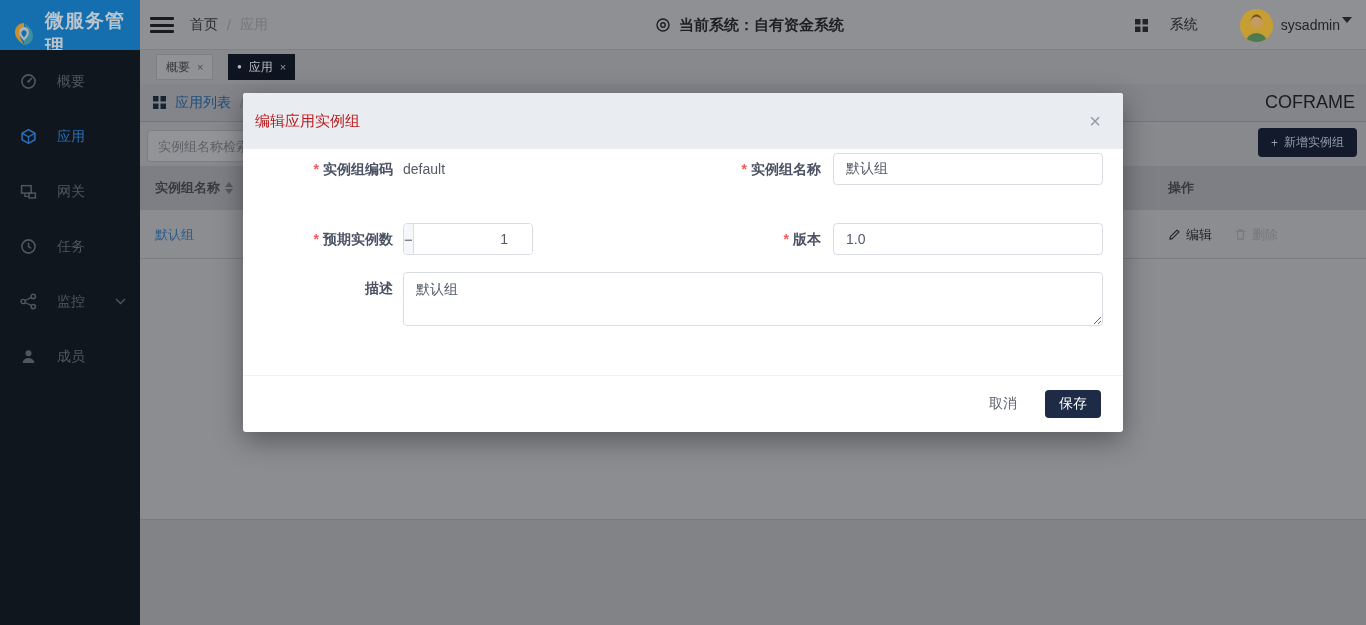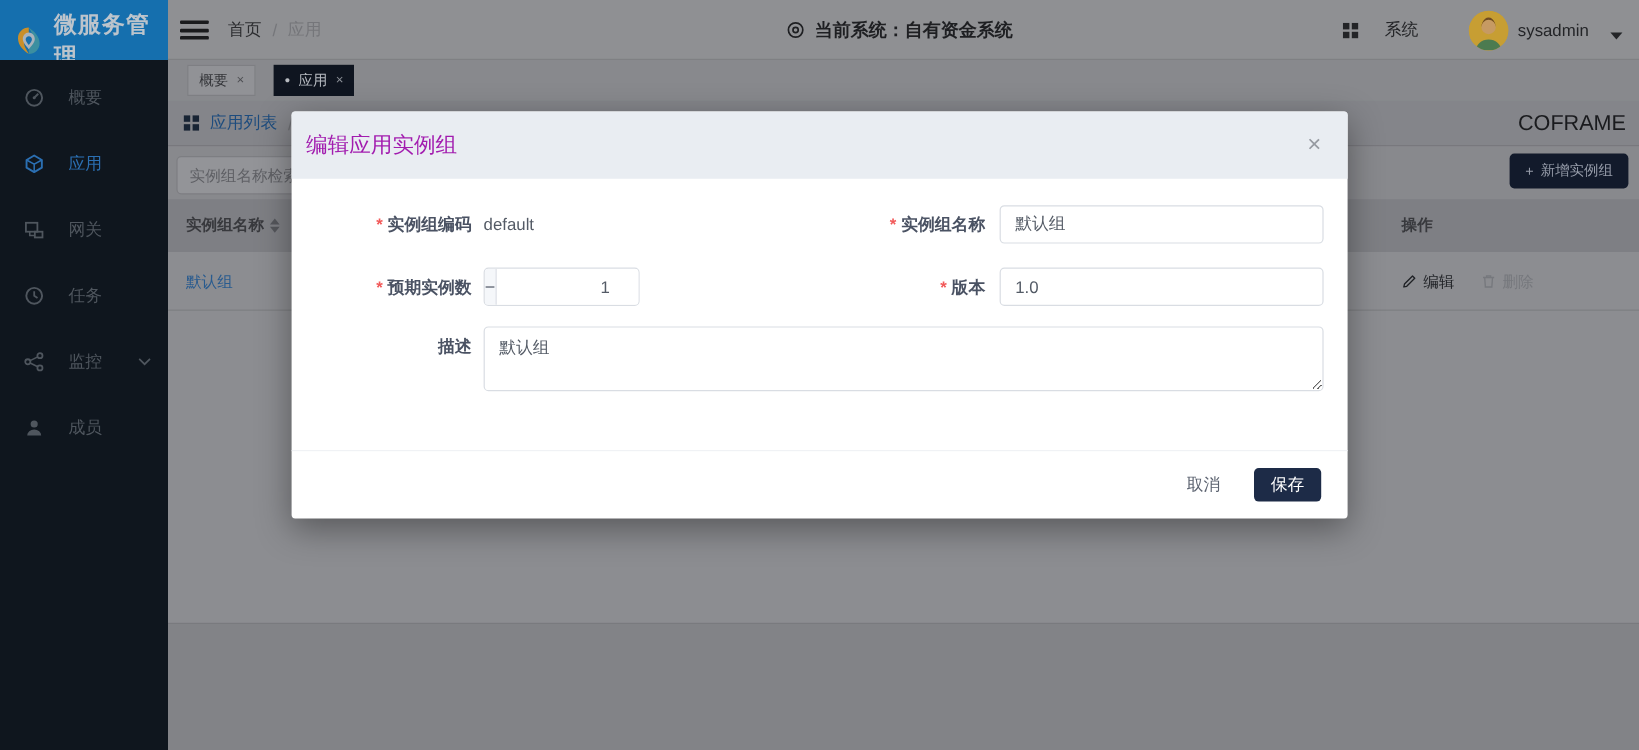--- a/index.html
+++ b/index.html
@@ -12,21 +12,21 @@
   .logo-title { color:#bcc4cc; font-size:19px; font-weight:bold; letter-spacing:1px; }
   .hamburger { position:absolute; left:150px; top:17px; width:24px; height:16px; display:flex; flex-direction:column; justify-content:space-between; cursor:pointer; }
   .hamburger span { display:block; height:3px; background:#1a1b1d; border-radius:1px; }
   .breadcrumb { position:absolute; left:190px; top:0; height:50px; display:flex; align-items:center; gap:9px; font-size:14px; }
   .bc-home { color:#2c2d30; }
   .bc-sep, .bc-cur { color:#75767a; }
   .current-system { position:absolute; left:655px; top:0; height:50px; display:flex; align-items:center; gap:8px; color:#1e1f22; font-size:15px; font-weight:bold; }
   .header-right { position:absolute; right:14px; top:0; height:50px; display:flex; align-items:center; }
   .sys-menu { display:flex; align-items:center; gap:22px; color:#232427; font-size:14px; cursor:pointer; margin-right:42px; }
   .avatar { width:33px; height:33px; border-radius:50%; overflow:hidden; background:#c79e33; margin-right:8px; }
-  .user-menu { display:flex; align-items:flex-end; gap:18px; color:#232427; font-size:14px; cursor:pointer; }
+  .user-menu { display:flex; align-items:flex-start; gap:2px; color:#232427; font-size:14px; cursor:pointer; }
   .caret-down { width:0; height:0; border-left:5px solid transparent; border-right:5px solid transparent; border-top:6px solid #232427; }
 
   
   .sidebar { position:absolute; left:0; top:50px; width:140px; height:575px; background:#0f161e; z-index:1; padding-top:4px; }
   .side-item { height:55px; display:flex; align-items:center; padding:0 20px; gap:20px; color:#4f565e; font-size:14px; cursor:pointer; position:relative; }
   .side-item svg { flex:0 0 auto; }
   .side-item.active { color:#2b6fb2; }
   .side-item .chev { position:absolute; right:14px; }
 
   
@@ -63,30 +63,30 @@
   .act.delete { color:#76787d; }
   .card-rest { position:absolute; left:0; top:209px; width:1226px; height:261px; background:#8c8d91; border-bottom:1px solid #797a7e; }
   .page-rest { position:absolute; left:0; top:470px; width:1226px; height:105px; background:#828387; }
 
   
   .modal-mask { position:absolute; left:0; top:0; width:1366px; height:625px; z-index:5; background:transparent; }
 
   
   .modal { position:absolute; left:243px; top:93px; width:880px; height:339px; background:#ffffff; border-radius:3px; box-shadow:0 8px 28px rgba(0,0,0,.38); z-index:10; }
   .modal-header { position:absolute; left:0; top:0; width:100%; height:56px; background:#e9edf2; border-radius:3px 3px 0 0; display:flex; align-items:center; padding:0 12px; }
-  .modal-title { font-size:18px; color:#a21caf; }
+  .modal-title { font-size:15px; color:#b91c1c; }
   .modal-close { position:absolute; right:22px; top:14px; font-size:20px; color:#969aa1; cursor:pointer; line-height:1.4; background:none; border:none; font-family:inherit; }
   .modal-body { position:absolute; left:0; top:56px; width:100%; font-size:14px; }
 
   .flabel { position:absolute; width:150px; text-align:right; font-weight:bold; color:#4a5263; line-height:32px; white-space:nowrap; }
   .flabel .req { color:#f25a5a; margin-right:4px; font-weight:bold; }
   .l1 { left:0; }  .l2 { left:388px; width:190px; }
   .c1 { position:absolute; left:160px; }
   .c2 { position:absolute; left:590px; width:270px; }
-  .row1 { top:22px; } .row2 { top:74px; } .row3 { top:123px; }
+  .row1 { top:4px; } .row2 { top:74px; } .row3 { top:123px; }
   .static-val { line-height:32px; color:#545b66;text-align:right; }
   .txt-input { width:100%; height:32px; border:1px solid #d9dde3; border-radius:4px; padding:0 12px; font-size:14px; color:#545b66; font-family:inherit; background:#fff; }
 
   .stepper { position:absolute; left:160px; width:130px; height:32px; border:1px solid #d9dde3; border-radius:4px; display:flex; overflow:hidden; background:#fff; }
   .step-btn { width:30px; height:100%; background:#f5f7fa; border:none; color:#5c6370; font-size:15px; cursor:pointer; font-family:inherit; line-height:1; }
   .step-btn.minus { border-right:1px solid #d9dde3; }
   .step-val { flex:1; border:none; text-align:center; font-size:14px; color:#545b66; font-family:inherit; outline:none; }
 
   .desc-area { position:absolute; left:160px; top:123px; width:700px; height:54px; border:1px solid #d9dde3; border-radius:4px; padding:6px 12px; font-size:14px; color:#545b66; font-family:inherit; resize:vertical; line-height:1.5; }
 

